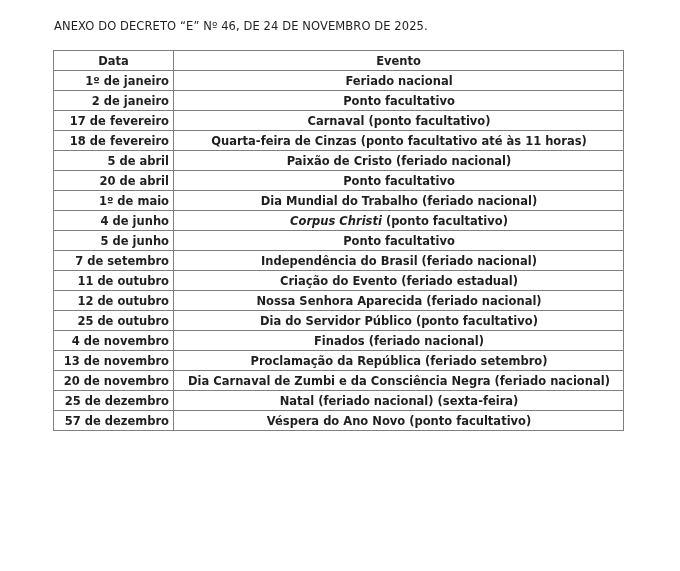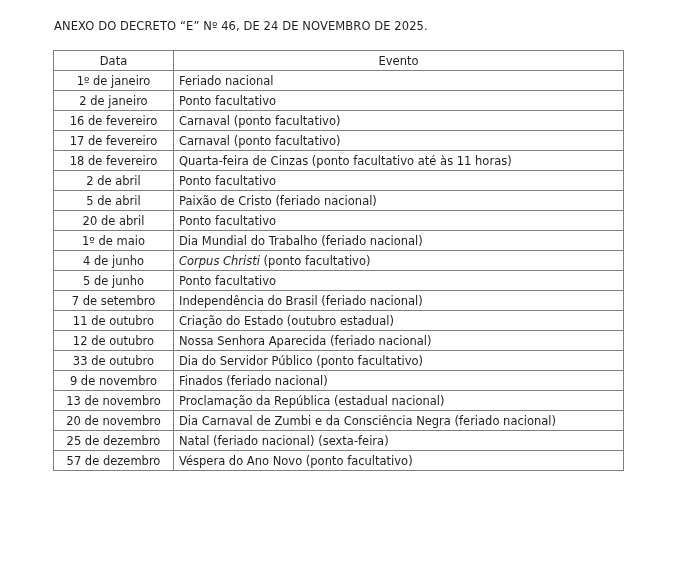--- a/index.html
+++ b/index.html
@@ -46,37 +46,37 @@
     background: #ffffff;
   }
   table.holiday-table col.col-data { width: 120px; }
   table.holiday-table col.col-evento { width: 450px; }
 
   table.holiday-table th,
   table.holiday-table td {
     border: 1px solid #7f7f7f;
     font-size: 11.5px;
     line-height: 14px;
-    font-weight: normal;
+    font-weight: bold;
     height: 20px;
     padding: 2px 4px;
     color: #1f1f1f;
     vertical-align: middle;
     box-sizing: border-box;
     overflow: hidden;
     white-space: nowrap;
   }
   table.holiday-table th {
     text-align: center;
   }
   table.holiday-table td.cell-date {
-    text-align: center;
+    text-align: right;
   }
   table.holiday-table td.cell-event {
-    text-align: left;
+    text-align: center;
     padding-left: 5px;
   }
   .ital {
     font-style: italic;
   }
 </style>
 </head>
 <body>
 
 <div class="page">
@@ -98,34 +98,26 @@
       <tbody id="table-body">
           <tr>
             <td class="cell-date">1º de janeiro</td>
             <td class="cell-event">Feriado nacional</td>
           </tr>
           <tr>
             <td class="cell-date">2 de janeiro</td>
             <td class="cell-event">Ponto facultativo</td>
           </tr>
           <tr>
-            <td class="cell-date">16 de fevereiro</td>
-            <td class="cell-event">Carnaval (ponto facultativo)</td>
-          </tr>
-          <tr>
             <td class="cell-date">17 de fevereiro</td>
             <td class="cell-event">Carnaval (ponto facultativo)</td>
           </tr>
           <tr>
             <td class="cell-date">18 de fevereiro</td>
             <td class="cell-event">Quarta-feira de Cinzas (ponto facultativo até às 11 horas)</td>
-          </tr>
-          <tr>
-            <td class="cell-date">2 de abril</td>
-            <td class="cell-event">Ponto facultativo</td>
           </tr>
           <tr>
             <td class="cell-date">5 de abril</td>
             <td class="cell-event">Paixão de Cristo (feriado nacional)</td>
           </tr>
           <tr>
             <td class="cell-date">20 de abril</td>
             <td class="cell-event">Ponto facultativo</td>
           </tr>
           <tr>
@@ -139,37 +131,37 @@
           <tr>
             <td class="cell-date">5 de junho</td>
             <td class="cell-event">Ponto facultativo</td>
           </tr>
           <tr>
             <td class="cell-date">7 de setembro</td>
             <td class="cell-event">Independência do Brasil (feriado nacional)</td>
           </tr>
           <tr>
             <td class="cell-date">11 de outubro</td>
-            <td class="cell-event">Criação do Estado (outubro estadual)</td>
+            <td class="cell-event">Criação do Evento (feriado estadual)</td>
           </tr>
           <tr>
             <td class="cell-date">12 de outubro</td>
             <td class="cell-event">Nossa Senhora Aparecida (feriado nacional)</td>
           </tr>
           <tr>
-            <td class="cell-date">33 de outubro</td>
+            <td class="cell-date">25 de outubro</td>
             <td class="cell-event">Dia do Servidor Público (ponto facultativo)</td>
           </tr>
           <tr>
-            <td class="cell-date">9 de novembro</td>
+            <td class="cell-date">4 de novembro</td>
             <td class="cell-event">Finados (feriado nacional)</td>
           </tr>
           <tr>
             <td class="cell-date">13 de novembro</td>
-            <td class="cell-event">Proclamação da República (estadual nacional)</td>
+            <td class="cell-event">Proclamação da República (feriado setembro)</td>
           </tr>
           <tr>
             <td class="cell-date">20 de novembro</td>
             <td class="cell-event">Dia Carnaval de Zumbi e da Consciência Negra (feriado nacional)</td>
           </tr>
           <tr>
             <td class="cell-date">25 de dezembro</td>
             <td class="cell-event">Natal (feriado nacional) (sexta-feira)</td>
           </tr>
           <tr>

